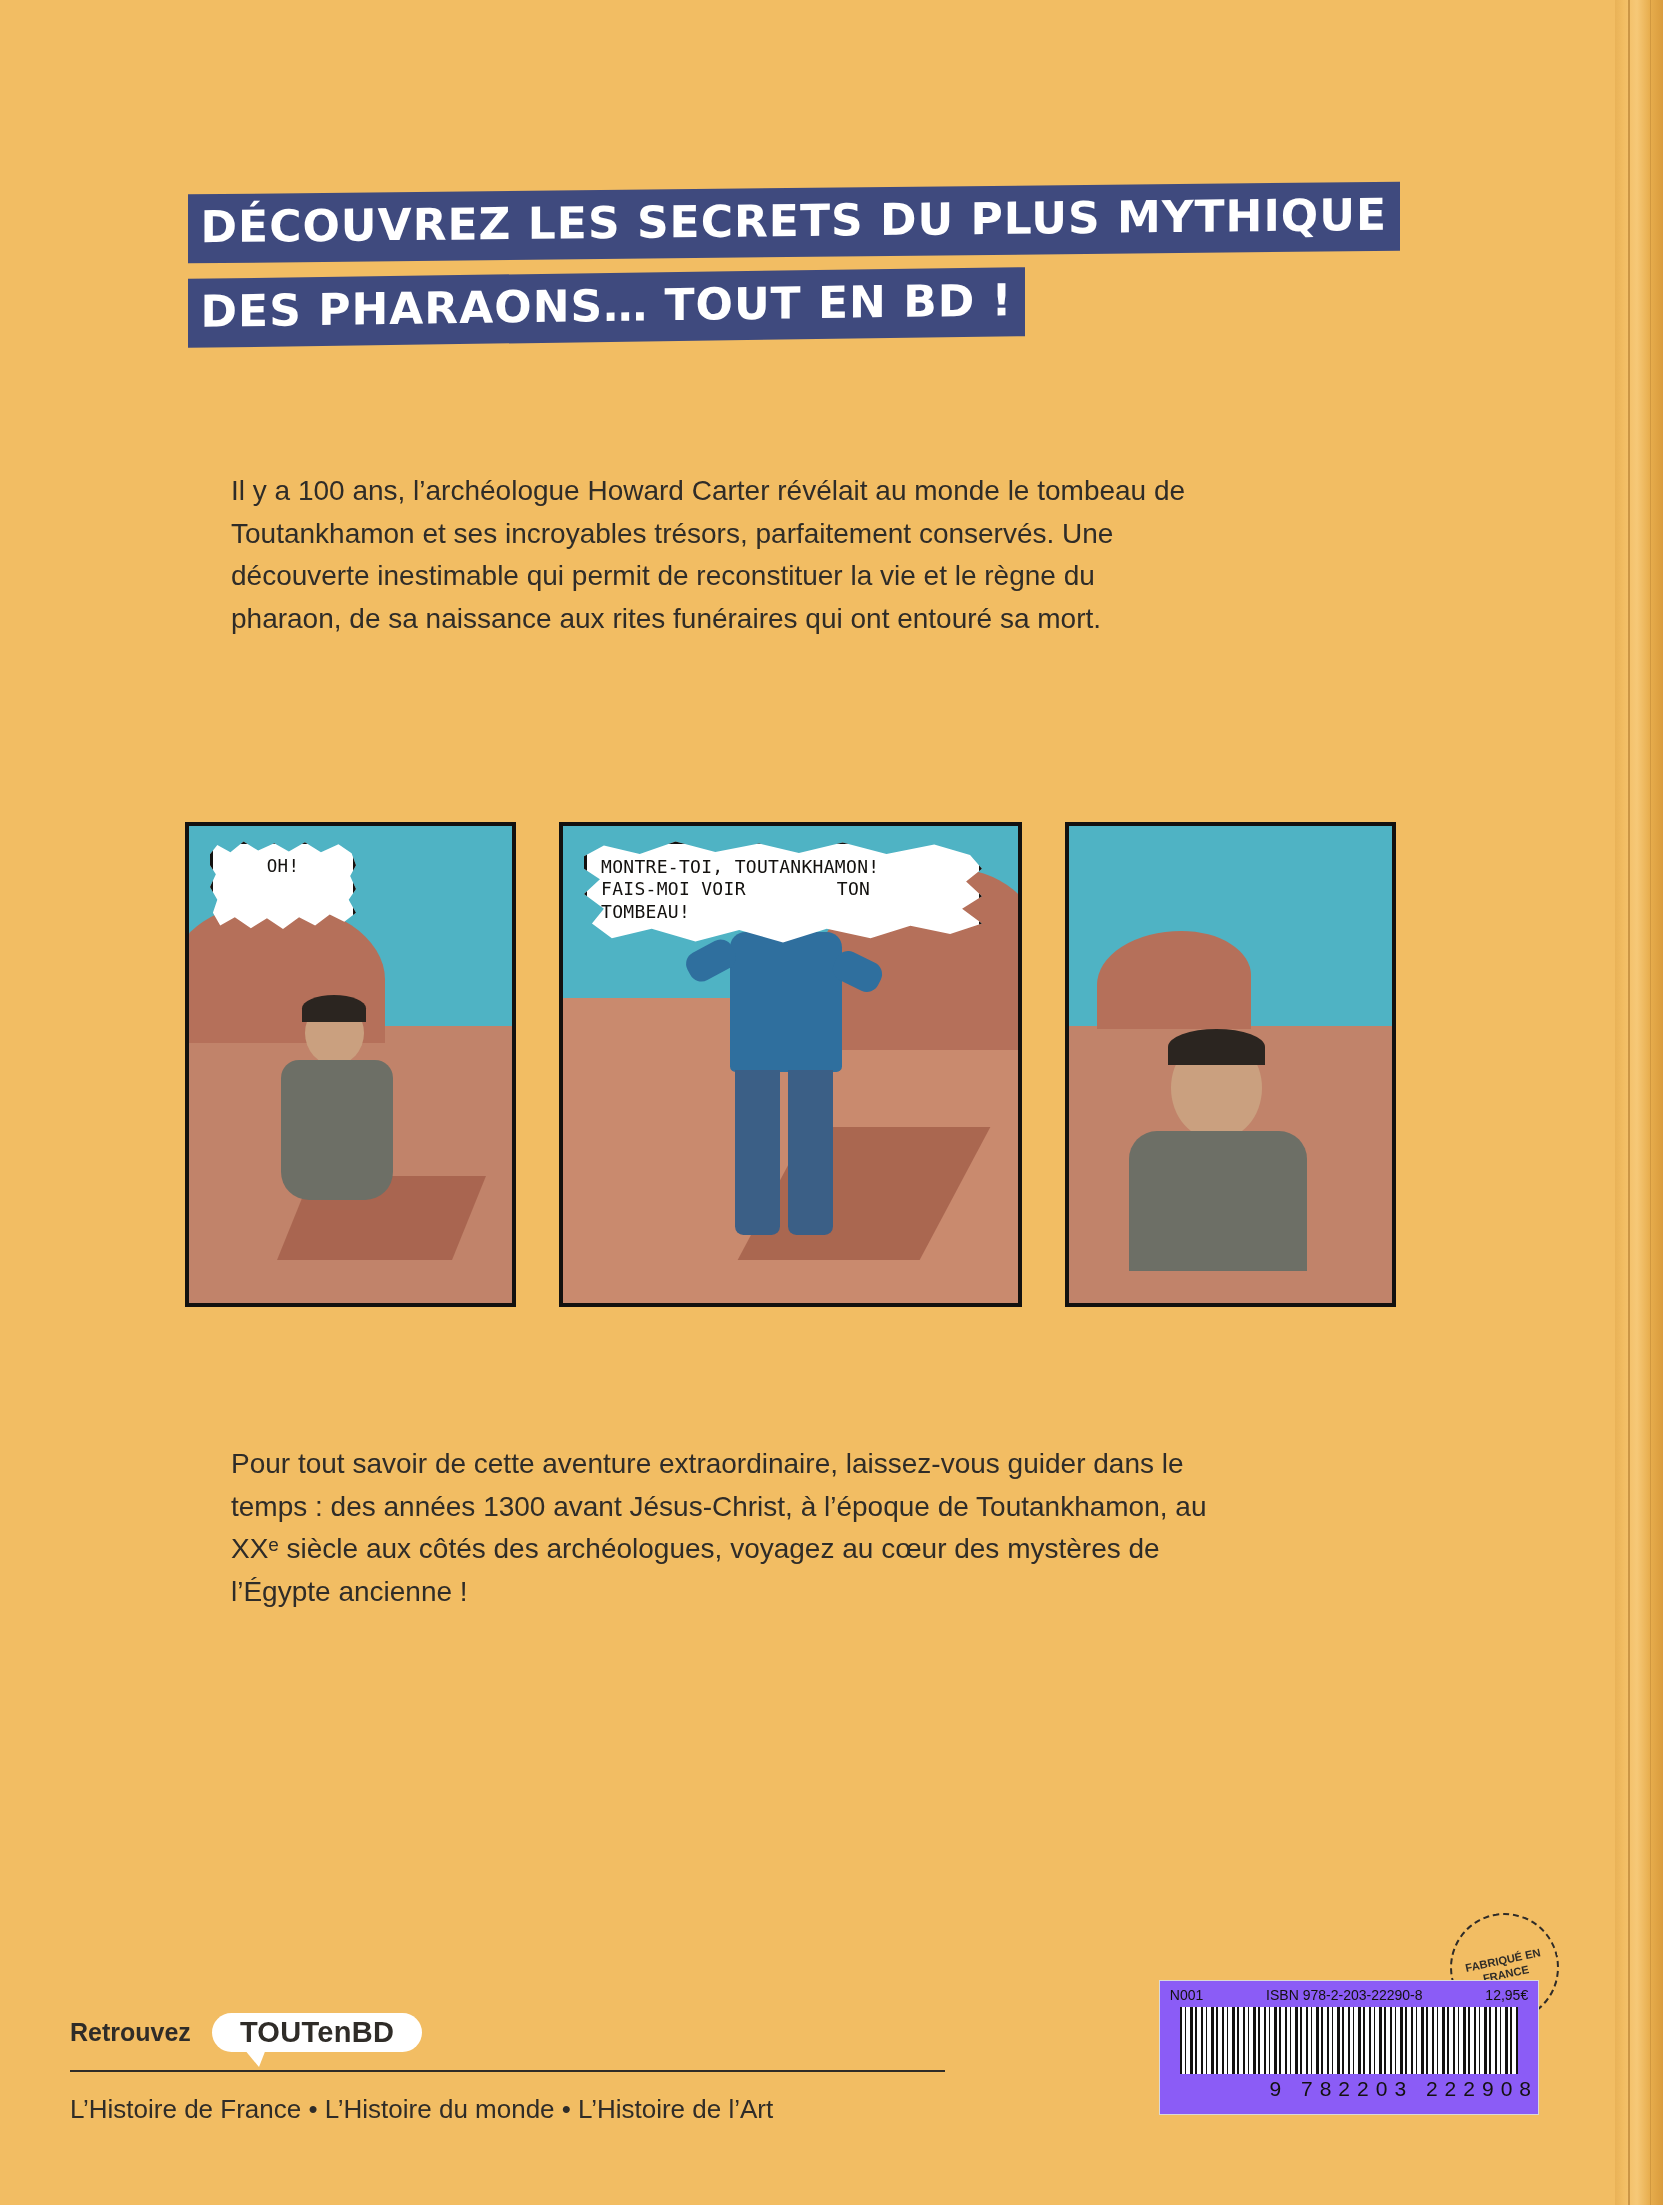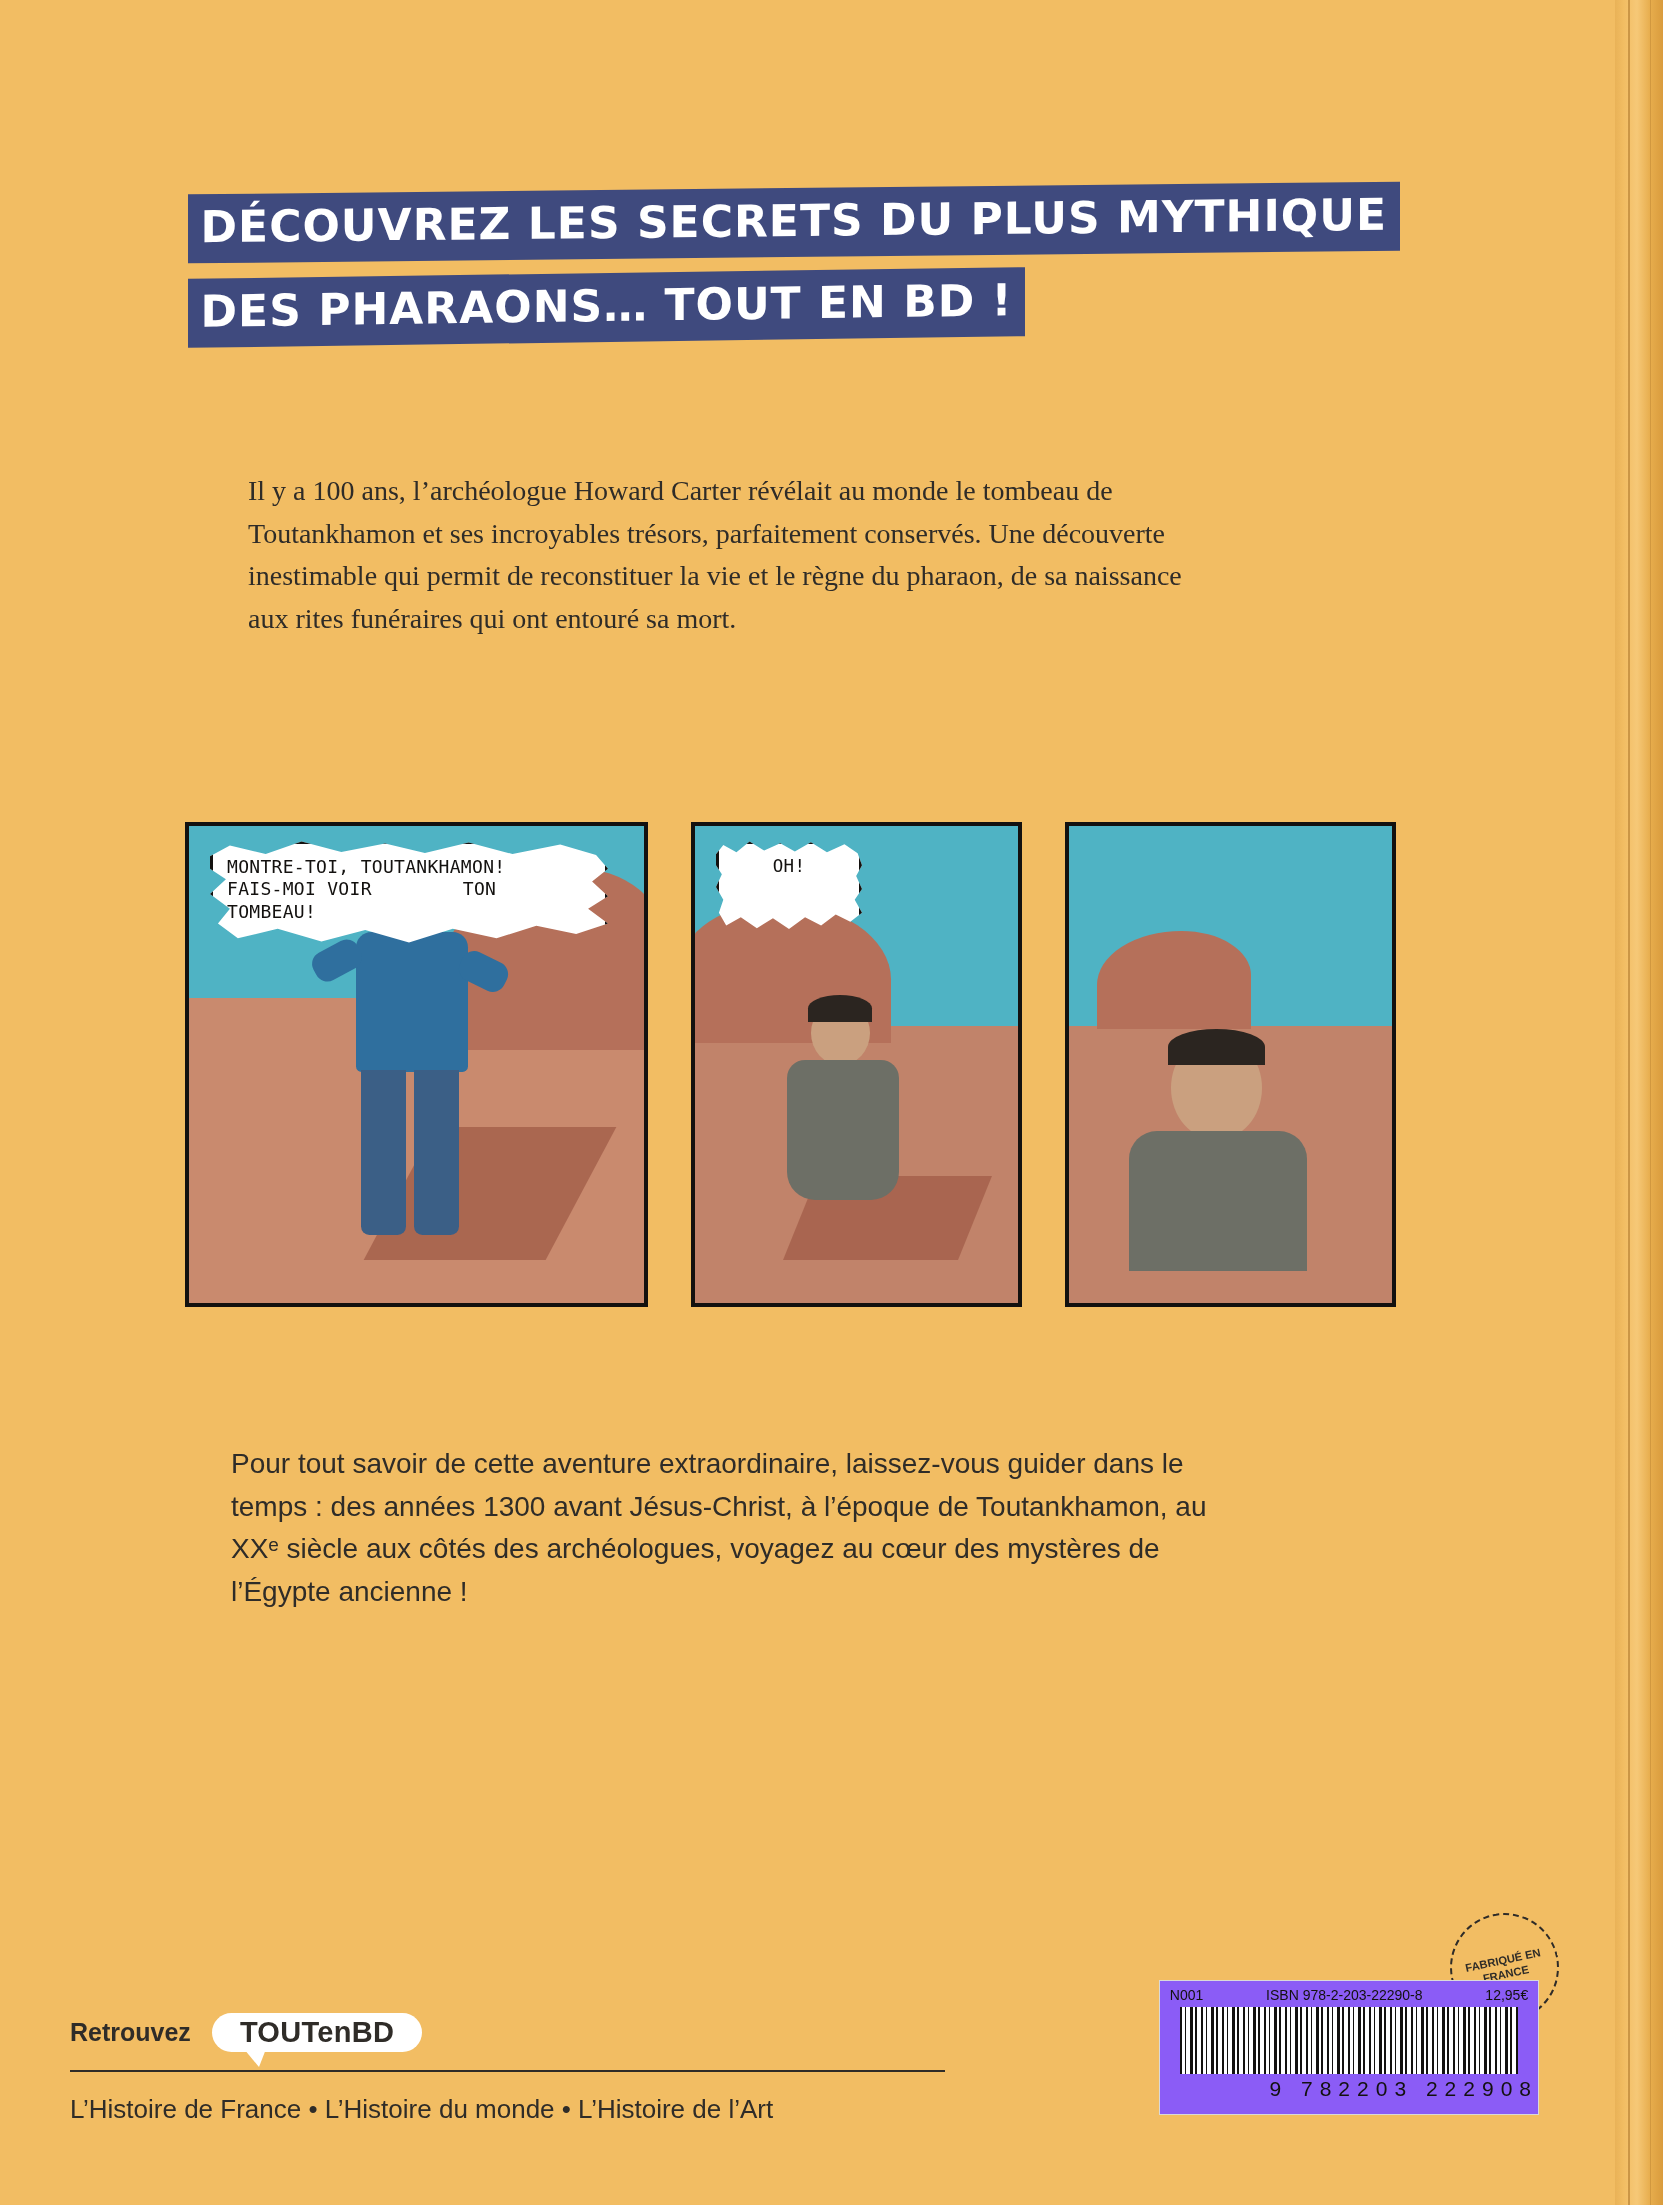--- a/index.html
+++ b/index.html
@@ -50,21 +50,21 @@
   }
 
   
   .para{
     position:absolute;
     color:#2f2c28;
     font-family:"Liberation Sans", sans-serif;
     font-size:28px;
     line-height:1.52;
   }
-  .para-top{ left:248px; top:470px; width:980px;font-family:Liberation Serif, serif; }
+  .para-top{ left:231px; top:470px; width:980px; }
   .para-bottom{ left:231px; top:1443px; width:980px; }
 
   
   .strip{
     position:absolute;left:185px;top:822px;
     display:flex;gap:43px;
   }
   .panel{
     border:4.9px solid #13110f;
     position:relative;overflow:hidden;
@@ -179,56 +179,56 @@
 
   <div class="headline">
     <div class="line">Découvrez les secrets du plus mythique</div><br>
     <div class="line line2">des pharaons… tout en BD !</div>
   </div>
 
   <div class="para para-top">Il y a 100 ans, l’archéologue Howard Carter révélait au monde le tombeau de Toutankhamon et ses incroyables trésors, parfaitement conservés. Une découverte inestimable qui permit de reconstituer la vie et le règne du pharaon, de sa naissance aux rites funéraires qui ont entouré sa mort.</div>
 
   <div class="strip">
 
-    <div class="panel p1">
-      <div class="sky"></div>
-      <div class="ground"></div>
-      <div class="hill hill-b"></div>
-      <div class="shadow" style="left:210px;top:301px;width:182px;height:133px;transform:skewX(-28deg);"></div>
-
-      <div class="fig">
-        <div class="head" style="left:189px;top:41px;width:63px;height:70px;"></div>
-        <div class="hair" style="left:186px;top:35px;width:69px;height:28px;border-radius:50% 50% 0 0;"></div>
-        <div class="torso" style="left:167px;top:106px;width:112px;height:140px;border-radius:15.4px 15.4px 5.6px 5.6px;"></div>
-        <div class="torso" style="left:123px;top:119px;width:50px;height:31px;transform:rotate(-28deg);border-radius:12.6px;"></div>
-        <div class="torso" style="left:270px;top:130px;width:49px;height:31px;transform:rotate(26deg);border-radius:12.6px;"></div>
-        <div class="legs" style="left:172px;top:244px;width:45px;height:165px;border-radius:0 0 8.4px 8.4px;"></div>
-        <div class="legs" style="left:225px;top:244px;width:45px;height:165px;border-radius:0 0 8.4px 8.4px;"></div>
-      </div>
-      <div class="bubble bubble-jag b1">
-        <span class="l1">MONTRE-TOI, TOUTANKHAMON!</span>
-        <span class="l2"><span>FAIS-MOI VOIR</span><span class="sp"></span><span>TON TOMBEAU!</span></span>
-      </div>
-    </div>
-
     <div class="panel p2">
       <div class="sky sky-tall"></div>
       <div class="ground2"></div>
       <div class="hill hill-a"></div>
       <div class="shadow" style="left:105px;top:350px;width:175px;height:84px;transform:skewX(-22deg);"></div>
       <div class="fig">
         <div class="head" style="left:116px;top:175px;width:59px;height:64px;"></div>
         <div class="hair" style="left:113px;top:169px;width:64px;height:26.6px;border-radius:50% 50% 0 0;"></div>
         <div class="torso2" style="left:92px;top:234px;width:112px;height:140px;border-radius:18px 18px 28px 28px;"></div>
       </div>
       <div class="bubble bubble-jag b2">
         <span>OH!</span>
       </div>
     </div>
 
+    <div class="panel p1">
+      <div class="sky"></div>
+      <div class="ground"></div>
+      <div class="hill hill-b"></div>
+      <div class="shadow" style="left:210px;top:301px;width:182px;height:133px;transform:skewX(-28deg);"></div>
+
+      <div class="fig">
+        <div class="head" style="left:189px;top:41px;width:63px;height:70px;"></div>
+        <div class="hair" style="left:186px;top:35px;width:69px;height:28px;border-radius:50% 50% 0 0;"></div>
+        <div class="torso" style="left:167px;top:106px;width:112px;height:140px;border-radius:15.4px 15.4px 5.6px 5.6px;"></div>
+        <div class="torso" style="left:123px;top:119px;width:50px;height:31px;transform:rotate(-28deg);border-radius:12.6px;"></div>
+        <div class="torso" style="left:270px;top:130px;width:49px;height:31px;transform:rotate(26deg);border-radius:12.6px;"></div>
+        <div class="legs" style="left:172px;top:244px;width:45px;height:165px;border-radius:0 0 8.4px 8.4px;"></div>
+        <div class="legs" style="left:225px;top:244px;width:45px;height:165px;border-radius:0 0 8.4px 8.4px;"></div>
+      </div>
+      <div class="bubble bubble-jag b1">
+        <span class="l1">MONTRE-TOI, TOUTANKHAMON!</span>
+        <span class="l2"><span>FAIS-MOI VOIR</span><span class="sp"></span><span>TON TOMBEAU!</span></span>
+      </div>
+    </div>
+
     <div class="panel p3">
       <div class="sky sky-tall"></div>
       <div class="ground2"></div>
       <div class="hill hill-c"></div>
       <div class="fig">
         <div class="head" style="left:102px;top:210px;width:91px;height:104px;"></div>
         <div class="hair" style="left:99px;top:203px;width:97px;height:36px;border-radius:50% 50% 0 0;"></div>
         <div class="torso2" style="left:60px;top:305px;width:178px;height:140px;border-radius:28px 28px 0 0;"></div>
       </div>
     </div>

